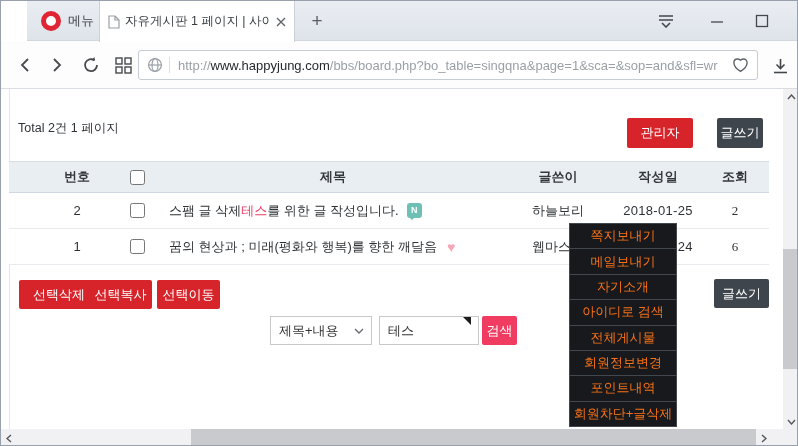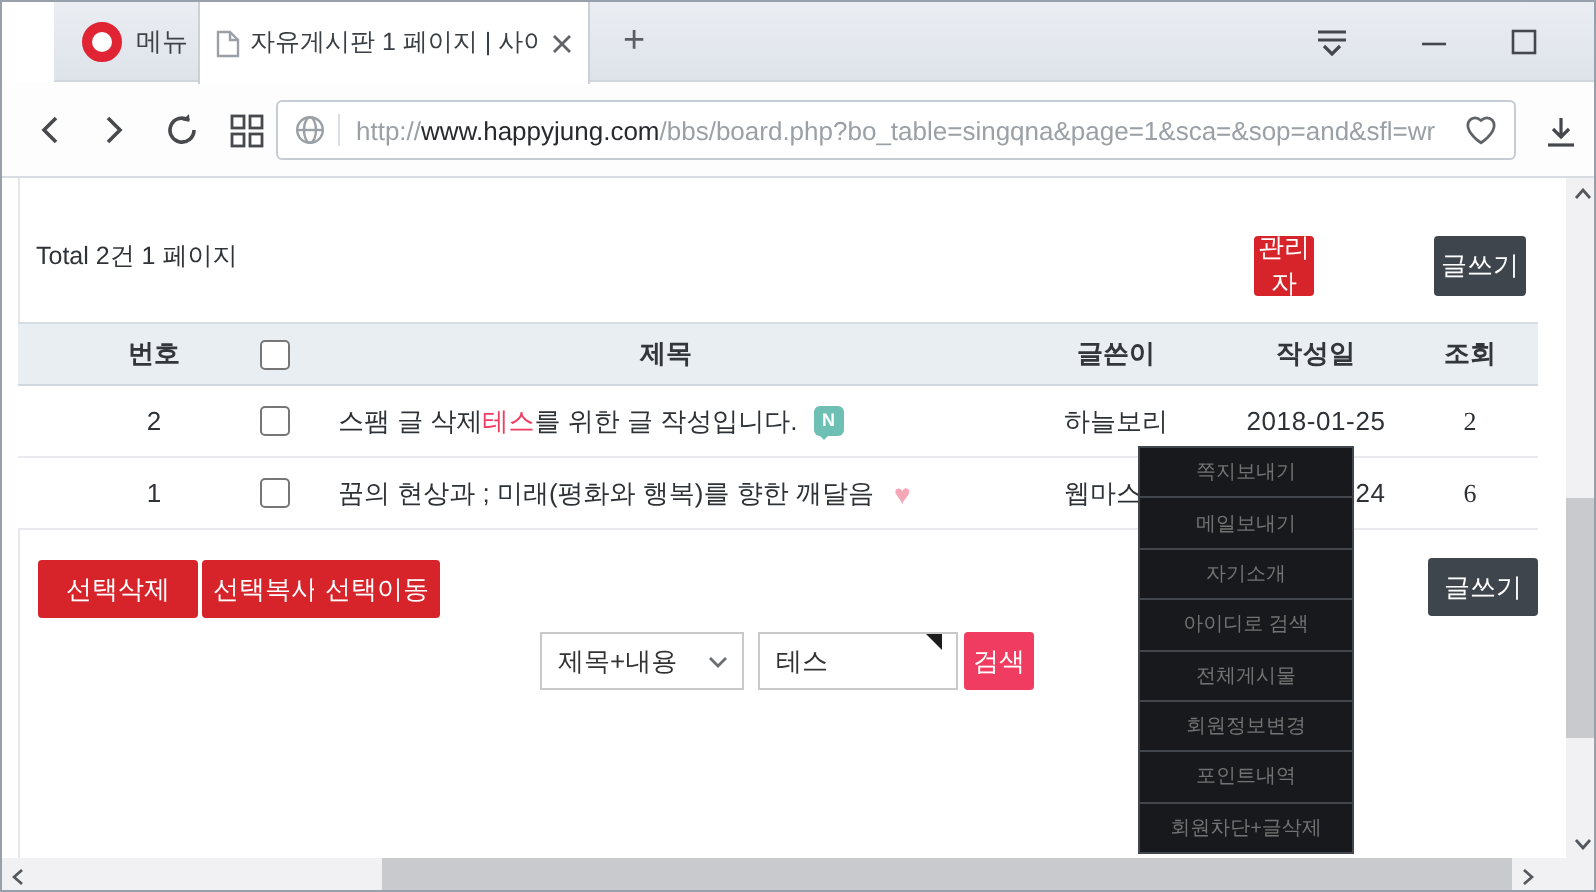--- a/index.html
+++ b/index.html
@@ -70,21 +70,21 @@
   .search-input { position:absolute; left:378px; top:315px; width:100px; height:29px;
                   border:1px solid #c9c9c9; font-size:13px; padding:0 8px; color:#333;
                   font-family:"Liberation Sans","DejaVu Sans",sans-serif; outline:none; }
   .input-corner { position:absolute; left:462px; top:316px; width:0; height:0;
                   border-top:8px solid #1c1c1c; border-left:8px solid transparent; z-index:3; }
 
   
   .popup { position:absolute; left:568px; top:222px; width:108px; height:204px;
            background:#17191d; border:1px solid #42474e; display:flex; flex-direction:column; z-index:5; }
   .popup-item { flex:1; display:flex; align-items:center; justify-content:center;
-                color:#737373; font-size:10px; border-bottom:1px solid #42474e; }
+                color:#f97316; font-size:13px; border-bottom:1px solid #42474e; }
   .popup-item:last-child { border-bottom:none; }
 
   
   .vscroll { position:absolute; left:782px; top:88px; width:16px; height:340px; background:#f1f1f3; }
   .vthumb  { position:absolute; left:0; top:160px; width:16px; height:120px; background:#c8cacd; }
   .varrow  { position:absolute; left:0; width:16px; height:15px; display:flex; align-items:center; justify-content:center; }
   .hscroll { position:absolute; left:0; top:428px; width:782px; height:18px; background:#f1f1f3; }
   .hthumb  { position:absolute; left:190px; top:0; width:565px; height:18px; background:#c8cacd; }
   .harrow  { position:absolute; top:0; width:15px; height:18px; display:flex; align-items:center; justify-content:center; }
   .corner  { position:absolute; left:782px; top:428px; width:16px; height:18px; background:#f1f1f3; }
@@ -185,21 +185,21 @@
   <div class="navicon" style="left:767px; top:53px;">
     <svg width="17" height="17" viewBox="0 0 17 17">
         <path d="M8.5 1 V10 M4.5 6.5 L8.5 10.5 L12.5 6.5" fill="none" stroke="#44484d" stroke-width="1.6"></path>
         <path d="M2 14.5 H15" stroke="#44484d" stroke-width="1.6"></path>
       </svg>
   </div>
 
   <div class="content-line"></div>
   <div class="total">Total 2건 1 페이지</div>
 
-  <div class="btn btn-red" style="left:626px; top:117px; width:30px; height:30px;text-align:center;">관리자</div>
+  <div class="btn btn-red" style="left:626px; top:117px; width:66px; height:30px;text-align:center;">관리자</div>
   <div class="btn btn-dark" style="left:716px; top:117px; width:46px; height:30px;">글쓰기</div>
 
   <div class="board-table">
     <div class="thead">
       <div class="c-no">번호</div>
       <div class="c-chk">
           <input type="checkbox" class="chk" style="">
         </div>
       <div class="c-title">제목</div>
       <div class="c-author">글쓴이</div>
@@ -232,21 +232,21 @@
         <span>꿈의 현상과 ; 미래(평화와 행복)를 향한 깨달음</span>
         <span class="row-heart">♥</span>
       </div>
       <div class="c-author">웹마스터</div>
       <div class="c-date">2018-01-24</div>
       <div class="c-views">6</div>
     </div>
   </div>
 
   <div class="btn btn-red" style="left:18px;  top:279px; width:80px; height:29px;">선택삭제</div>
-  <div class="btn btn-red" style="left:100px;  top:279px; width:63px; height:29px;">선택복사</div>
+  <div class="btn btn-red" style="left:88px;  top:279px; width:63px; height:29px;">선택복사</div>
   <div class="btn btn-red" style="left:156px; top:279px; width:63px; height:29px;">선택이동</div>
 
   <div class="btn btn-dark" style="left:713px; top:278px; width:55px; height:29px;">글쓰기</div>
 
   <div class="sel">
     <span>제목+내용</span>
     <svg width="10" height="6" viewBox="0 0 10 6">
         <path d="M1 1 L5 5 L9 1" fill="none" stroke="#6a6e73" stroke-width="1.4"></path>
       </svg>
   </div>

